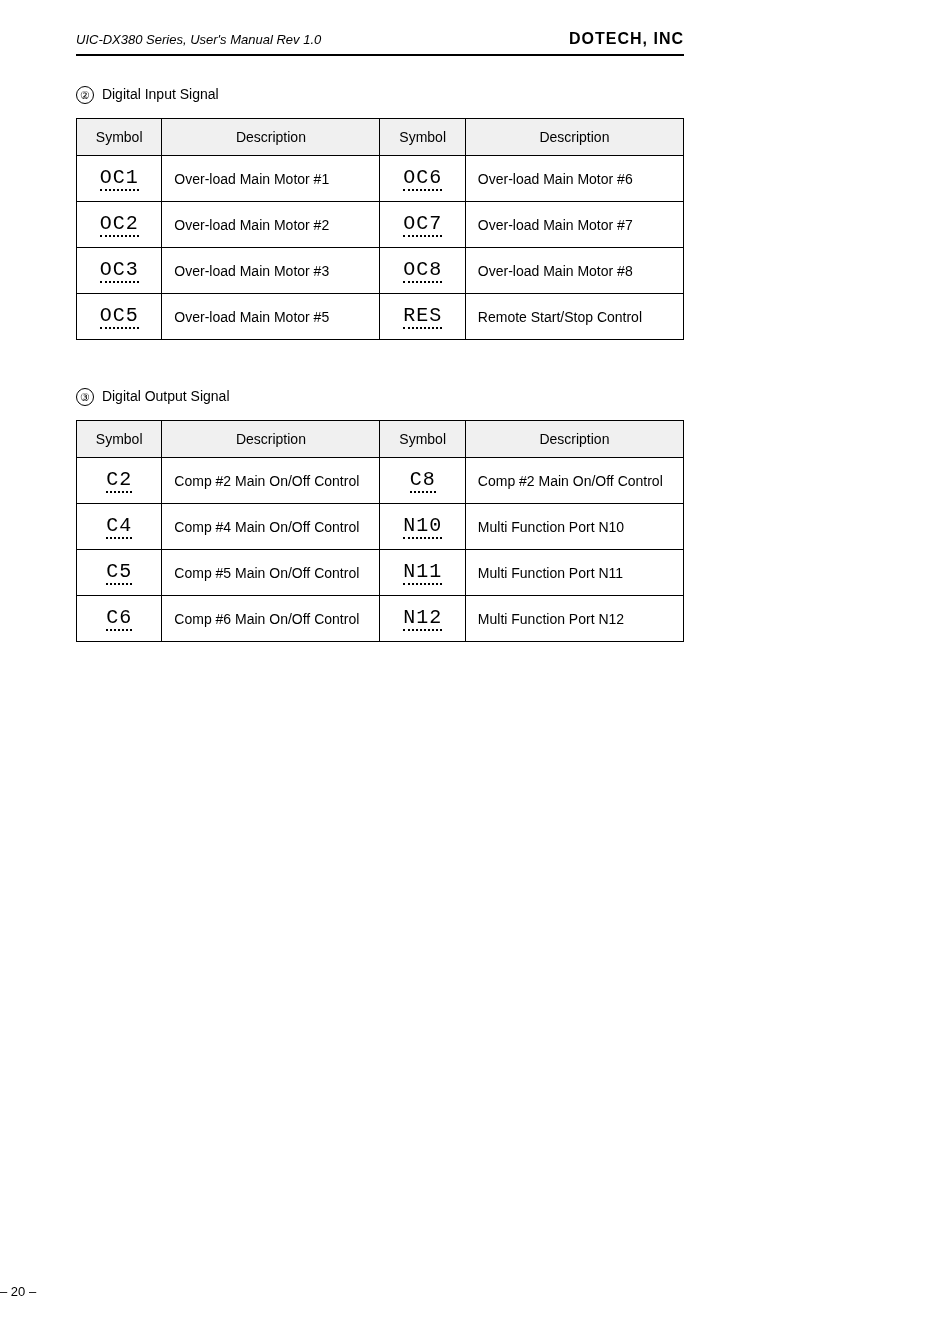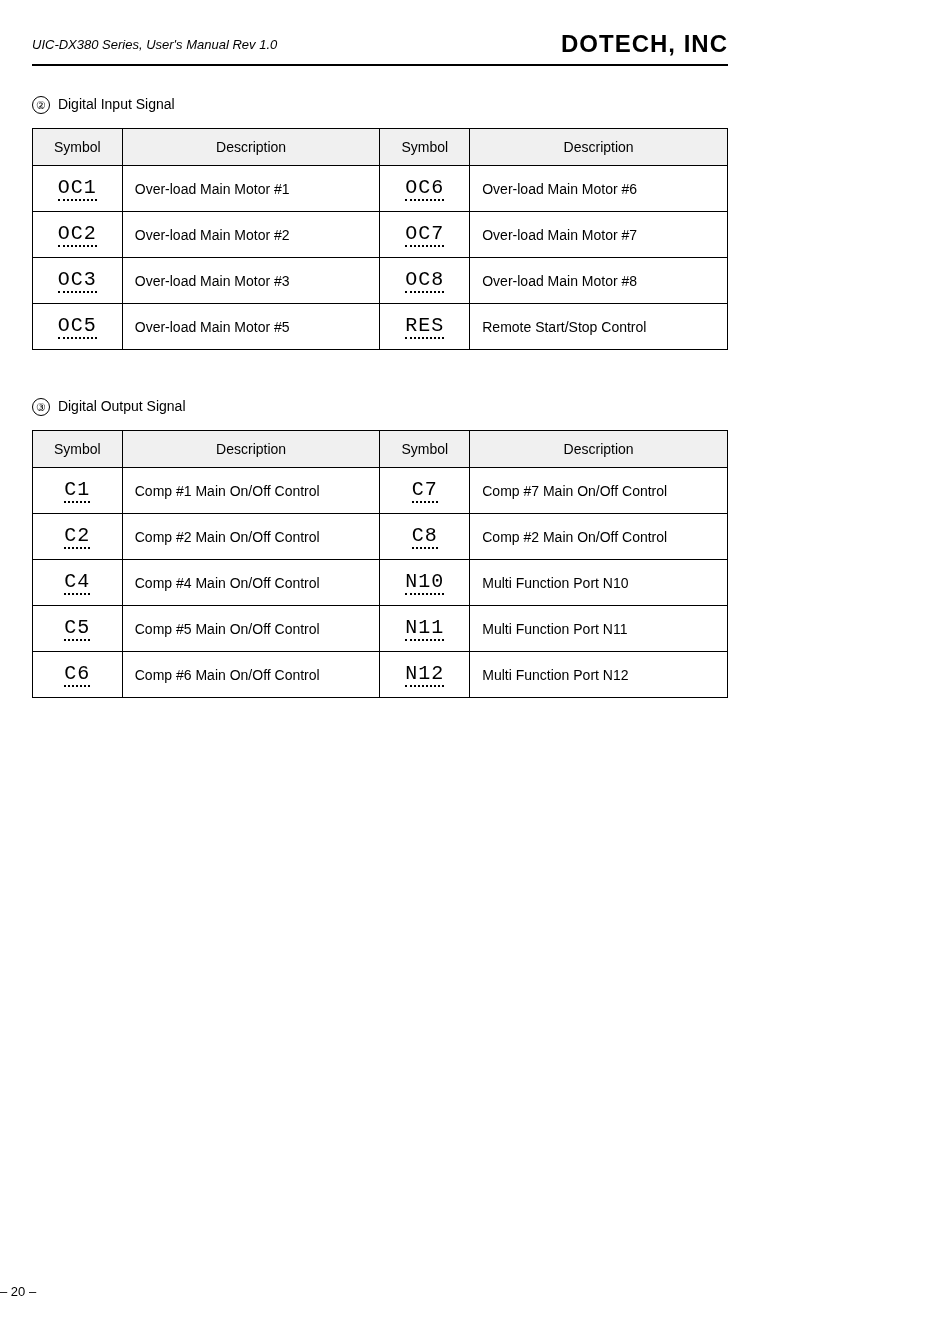--- a/index.html
+++ b/index.html
@@ -9,40 +9,40 @@
       font-size: 14px;
       color: #000;
       width: 940px;
       min-height: 1329px;
       padding: 0;
     }
 
     .page {
       width: 760px;
       min-height: 1329px;
-      padding: 30px 32px;
+      padding: 30px 76px;
       position: relative;
     }
 
     
     .header {
       display: flex;
       justify-content: space-between;
       align-items: center;
       border-bottom: 2px solid #000;
       padding-bottom: 6px;
       margin-bottom: 30px;
     }
     .header-left {
       font-style: italic;
       font-size: 13px;
     }
     .header-right {
       font-weight: bold;
-      font-size: 24px;
+      font-size: 16px;
       letter-spacing: 1px;
     }
 
     
     .section-label {
       font-size: 14px;
       margin-bottom: 14px;
     }
     .circle-num {
       display: inline-block;
@@ -167,26 +167,20 @@
     <table class="signal-table">
       <thead>
         <tr>
           <th>Symbol</th>
           <th>Description</th>
           <th>Symbol</th>
           <th>Description</th>
         </tr>
       </thead>
       <tbody id="output-table-body">
-      <tr>
-      <td class="sym-cell"><span class="sym-dot">C1</span></td>
-      <td class="desc-cell">Comp #1 Main On/Off Control</td>
-      <td class="sym-cell"><span class="sym-dot">C7</span></td>
-      <td class="desc-cell">Comp #7 Main On/Off Control</td>
-    </tr>
           <tr>
       <td class="sym-cell"><span class="sym-dot">C2</span></td>
       <td class="desc-cell">Comp #2 Main On/Off Control</td>
       <td class="sym-cell"><span class="sym-dot">C8</span></td>
       <td class="desc-cell">Comp #2 Main On/Off Control</td>
     </tr>
           <tr>
       <td class="sym-cell"><span class="sym-dot">C4</span></td>
       <td class="desc-cell">Comp #4 Main On/Off Control</td>
       <td class="sym-cell"><span class="sym-dot">N10</span></td>

